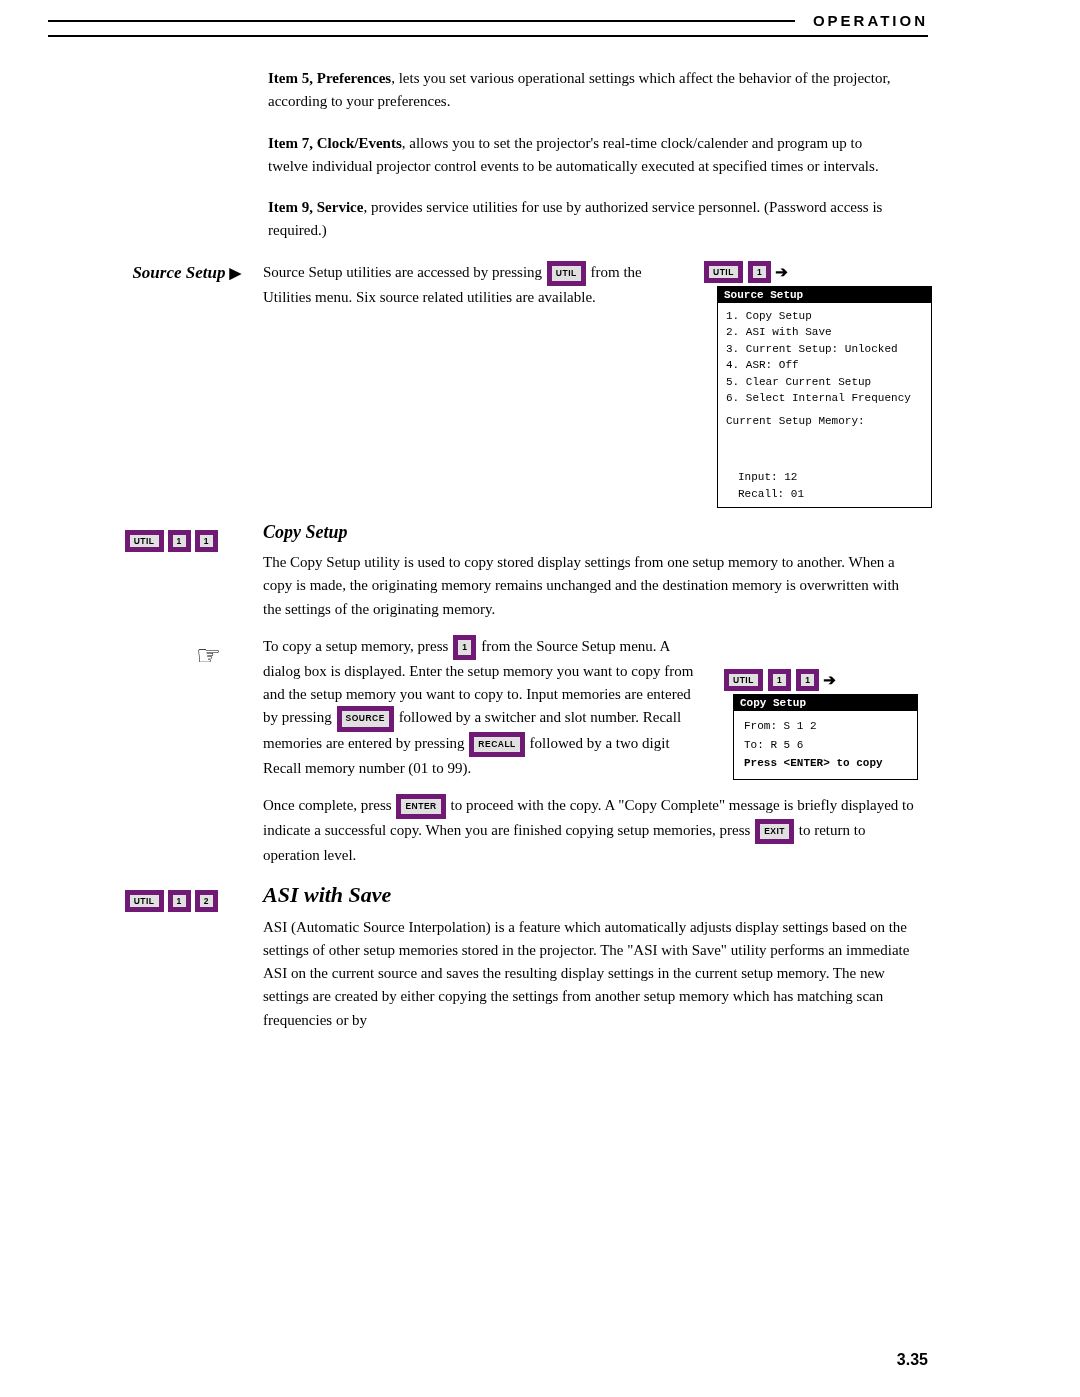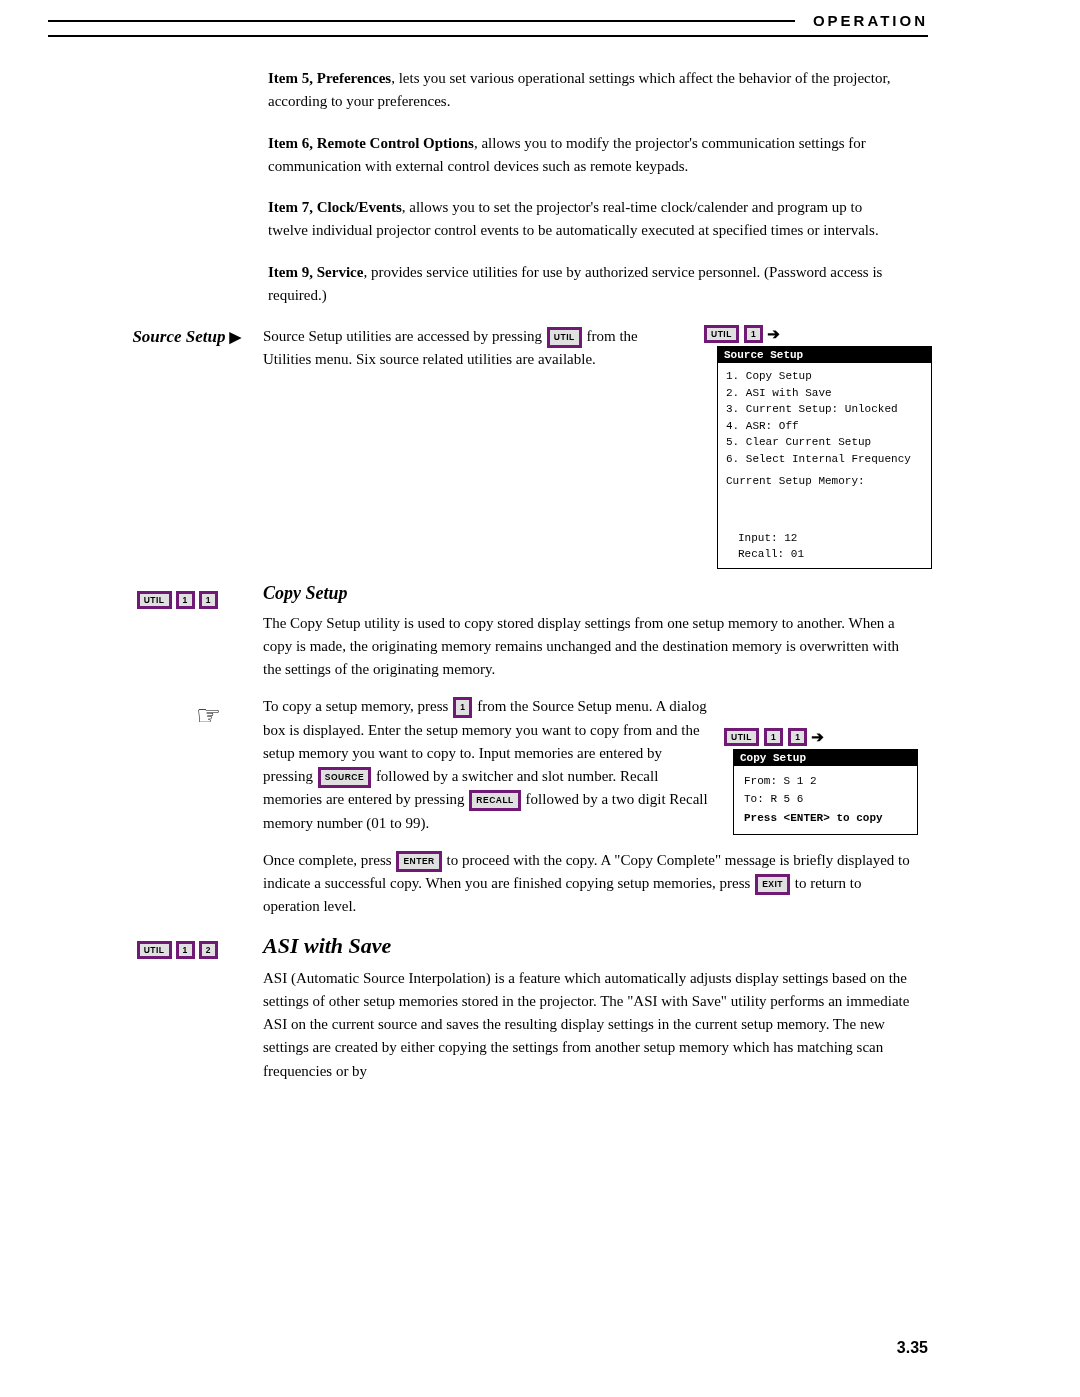--- a/index.html
+++ b/index.html
@@ -149,34 +149,34 @@
     .asi-heading {
       font-style: italic;
       font-size: 22px;
       font-weight: bold;
       margin-bottom: 8px;
     }
 
     
     .page-number {
       position: absolute;
-      bottom: 40px;
+      bottom: 28px;
       right: 48px;
       font-size: 16px;
       font-weight: bold;
       font-family: Arial, Helvetica, sans-serif;
     }
 
     .header-wrapper {
       padding: 12px 48px 0 48px;
     }
 
     .small-badge {
       display: inline-block;
-      border: 3px solid #701a75;
+      border: 5px solid #701a75;
       background: #e0e0e0;
       font-family: Arial, Helvetica, sans-serif;
       font-size: 8.5px;
       font-weight: bold;
       padding: 1px 4px;
       margin: 0 1px;
       vertical-align: middle;
       letter-spacing: 0.5px;
     }
   </style>
@@ -192,23 +192,20 @@
     </div>
     <div style="border-top:2px solid #000;"></div>
   </div>
 
   <div class="content">
 
     <p class="para">
       <strong>Item 5, Preferences</strong><span>, lets you set various operational settings which affect the behavior of the projector, according to your preferences.</span>
     </p>
 
-    <p class="para">
-      <strong>Item 6, Remote Control Options</strong><span>, allows you to modify the projector's communication settings for communication with external control devices such as remote keypads.</span>
-    </p>
 
     <p class="para">
       <strong>Item 7, Clock/Events</strong><span>, allows you to set the projector's real-time clock/calender and program up to twelve individual projector control events to be automatically executed at specified times or intervals.</span>
     </p>
 
     <p class="para">
       <strong>Item 9, Service</strong><span>, provides service utilities for use by authorized service personnel. (Password access is required.)</span>
     </p>
 
     <div class="section-row" style="margin-top: 8px;">

